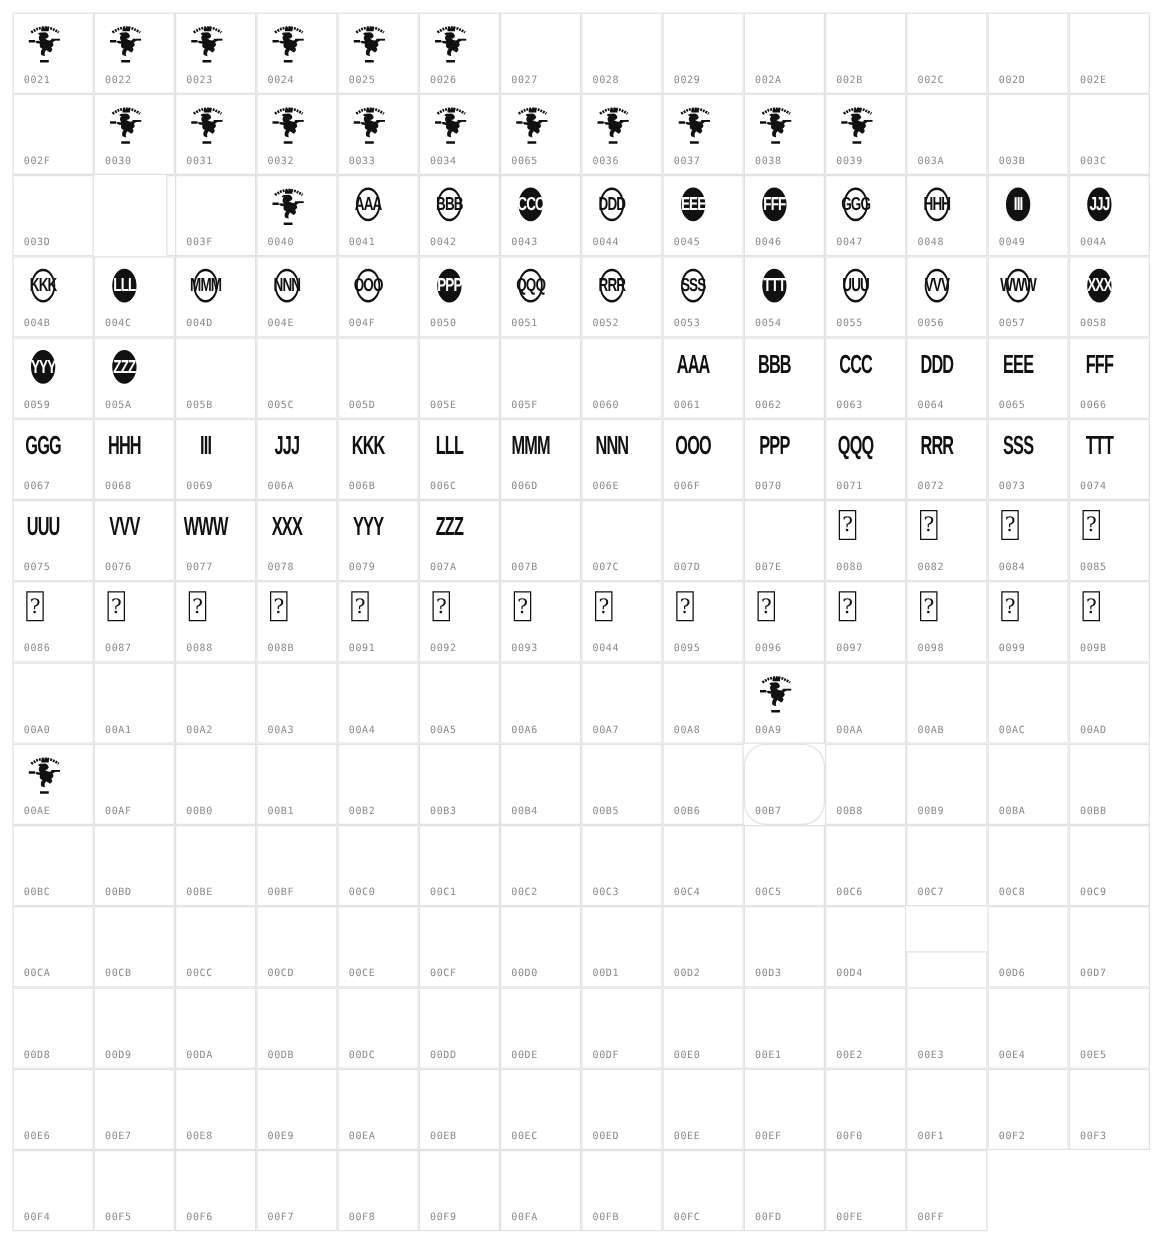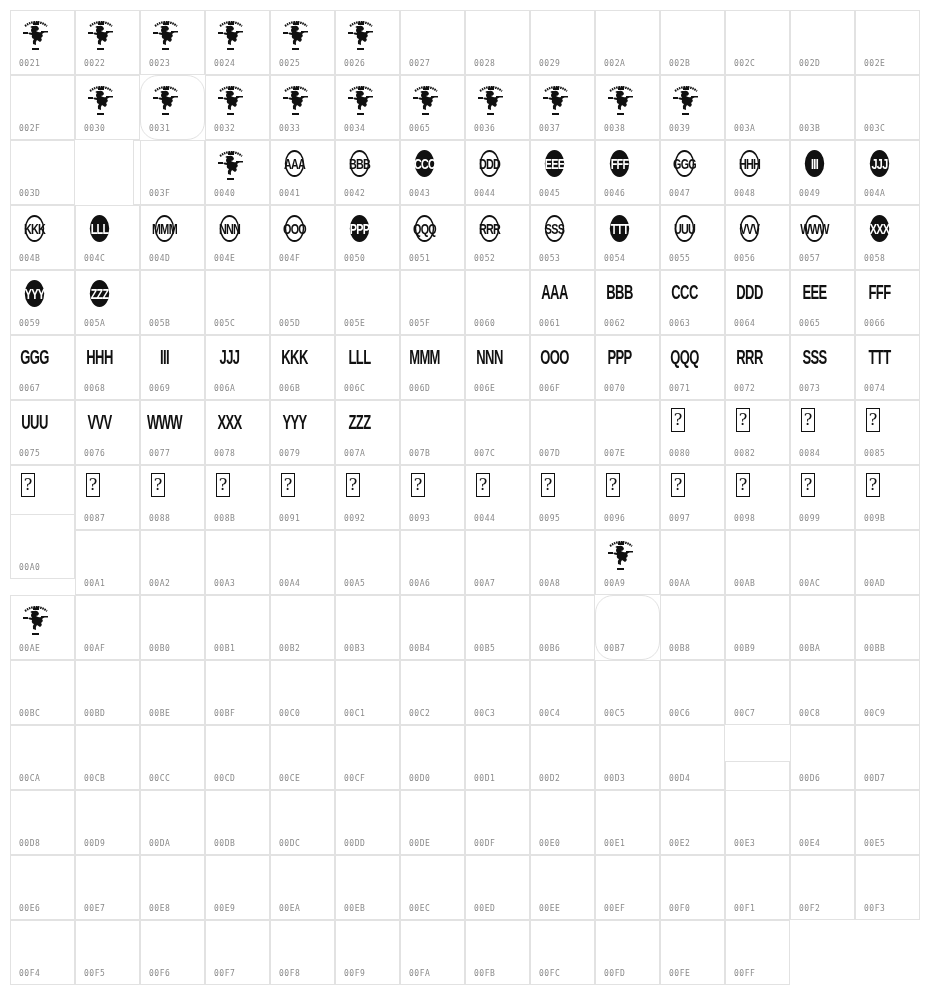--- a/index.html
+++ b/index.html
@@ -130,21 +130,21 @@
   <svg class="glyph" viewBox="0 0 34 34">
     <path d="M6 9 Q17 1 28 9" fill="none" stroke="#111" stroke-width="2.2" stroke-dasharray="1.5 0.8"></path>
     <path d="M14 6 l1.5 -2 1.5 2 1.5 -2 1.5 2 v2 h-6z" fill="#111"></path>
     <path d="M15 9 q4 -1 5 3 q-1 2 -3 2 q3 2 5 1 l5 -1 -4 3 q2 2 -1 4 q2 2 -1 4 l-3 -2 q-2 2 -1 5 l-3 -1 q-1 -3 1 -5 q-3 -1 -2 -4 q-3 0 -4 -2 q2 -1 4 0 q-2 -3 0 -5 q-3 -1 0 -2z" fill="#111"></path>
     <rect x="4" y="15" width="5" height="2" fill="#111"></rect>
     <rect x="22" y="14" width="7" height="1.5" fill="#111"></rect>
     <rect x="13" y="31" width="7" height="2" fill="#111"></rect>
   </svg>
 <div class="code">0030</div>
     </div>
-    <div class="cell" style="left: 130px; top: 65px; border-radius: 18px;">
+    <div class="cell" style="left: 130px; top: 65px;">
   <svg class="glyph" viewBox="0 0 34 34">
     <path d="M6 9 Q17 1 28 9" fill="none" stroke="#111" stroke-width="2.2" stroke-dasharray="1.5 0.8"></path>
     <path d="M14 6 l1.5 -2 1.5 2 1.5 -2 1.5 2 v2 h-6z" fill="#111"></path>
     <path d="M15 9 q4 -1 5 3 q-1 2 -3 2 q3 2 5 1 l5 -1 -4 3 q2 2 -1 4 q2 2 -1 4 l-3 -2 q-2 2 -1 5 l-3 -1 q-1 -3 1 -5 q-3 -1 -2 -4 q-3 0 -4 -2 q2 -1 4 0 q-2 -3 0 -5 q-3 -1 0 -2z" fill="#111"></path>
     <rect x="4" y="15" width="5" height="2" fill="#111"></rect>
     <rect x="22" y="14" width="7" height="1.5" fill="#111"></rect>
     <rect x="13" y="31" width="7" height="2" fill="#111"></rect>
   </svg>
 <div class="code">0031</div>
     </div>
@@ -568,21 +568,21 @@
       <div class="code">0098</div>
     </div>
     <div class="cell" style="left: 780px; top: 455px;">
       <div class="notdef">?</div>
       <div class="code">0099</div>
     </div>
     <div class="cell" style="left: 845px; top: 455px;">
       <div class="notdef">?</div>
       <div class="code">009B</div>
     </div>
-    <div class="cell" style="left: 0px; top: 504px;">
+    <div class="cell" style="left: 0px; top: 520px;">
       <div class="code">00A0</div>
     </div>
     <div class="cell" style="left: 65px; top: 520px;">
       <div class="code">00A1</div>
     </div>
     <div class="cell" style="left: 130px; top: 520px;">
       <div class="code">00A2</div>
     </div>
     <div class="cell" style="left: 195px; top: 520px;">
       <div class="code">00A3</div>

